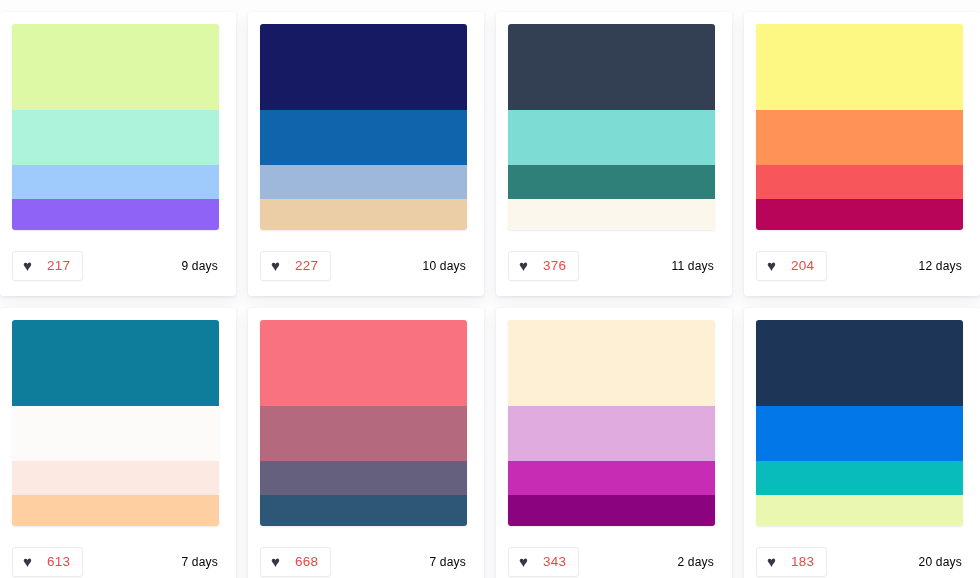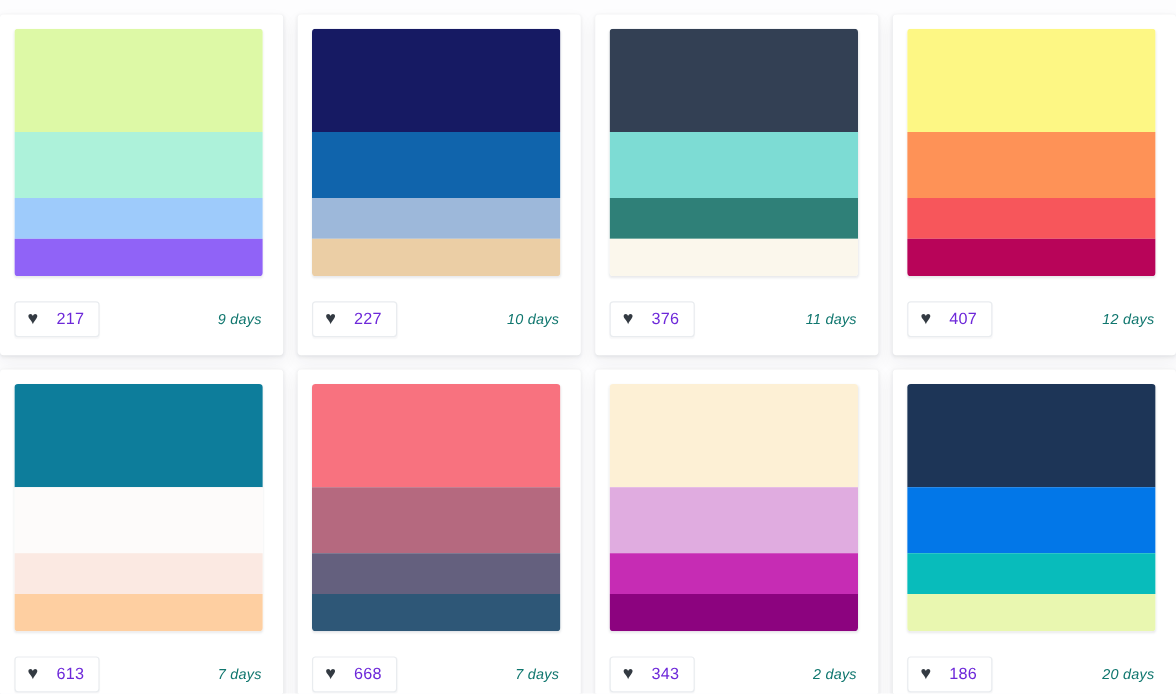--- a/index.html
+++ b/index.html
@@ -83,31 +83,30 @@
     height: 14px;
     line-height: 1;
     color: #333a42;
     font-size: 15px;
     position: relative;
     top: -1px;
   }
 
   .like-count {
     font-size: 13.5px;
-    color: #6d28d9;
+    color: #ef4444;
     letter-spacing: 0.2px;
   }
 
   .age-label {
     font-size: 12px;
-    color: #0f766e;
+    color: #000000;
     letter-spacing: 0.2px;
     padding-right: 6px;
     white-space: nowrap;
-    font-style: italic;
   }
 </style>
 </head>
 <body>
 
 <div id="gallery">
     <div class="palette-card">
       <div class="swatches">
         <div class="swatch swatch-0" style="background: rgb(221, 249, 166);"></div>
         <div class="swatch swatch-1" style="background: rgb(173, 242, 218);"></div>
@@ -155,21 +154,21 @@
     <div class="palette-card">
       <div class="swatches">
         <div class="swatch swatch-0" style="background: rgb(253, 247, 132);"></div>
         <div class="swatch swatch-1" style="background: rgb(254, 146, 87);"></div>
         <div class="swatch swatch-2" style="background: rgb(247, 86, 91);"></div>
         <div class="swatch swatch-3" style="background: rgb(184, 4, 89);"></div>
       </div>
       <div class="card-footer">
         <div class="like-button">
           <span class="heart-icon">♥</span>
-          <span class="like-count">407</span>
+          <span class="like-count">204</span>
         </div>
         <span class="age-label">12 days</span>
       </div>
     </div>
     <div class="palette-card">
       <div class="swatches">
         <div class="swatch swatch-0" style="background: rgb(13, 125, 155);"></div>
         <div class="swatch swatch-1" style="background: rgb(253, 251, 250);"></div>
         <div class="swatch swatch-2" style="background: rgb(251, 233, 226);"></div>
         <div class="swatch swatch-3" style="background: rgb(254, 207, 161);"></div>
@@ -215,18 +214,18 @@
     <div class="palette-card">
       <div class="swatches">
         <div class="swatch swatch-0" style="background: rgb(29, 53, 87);"></div>
         <div class="swatch swatch-1" style="background: rgb(2, 119, 232);"></div>
         <div class="swatch swatch-2" style="background: rgb(8, 188, 187);"></div>
         <div class="swatch swatch-3" style="background: rgb(233, 247, 176);"></div>
       </div>
       <div class="card-footer">
         <div class="like-button">
           <span class="heart-icon">♥</span>
-          <span class="like-count">186</span>
+          <span class="like-count">183</span>
         </div>
         <span class="age-label">20 days</span>
       </div>
     </div>
   </div>
 
 </body></html>

